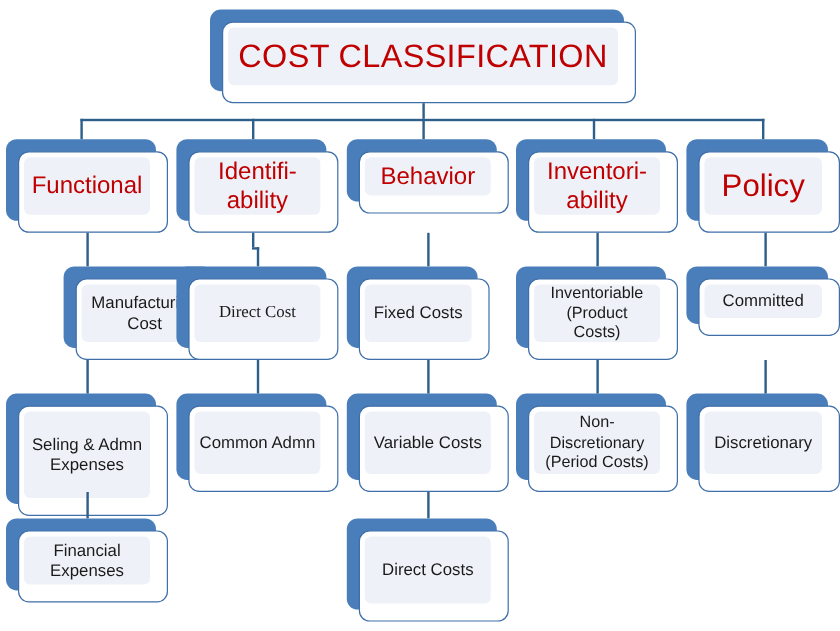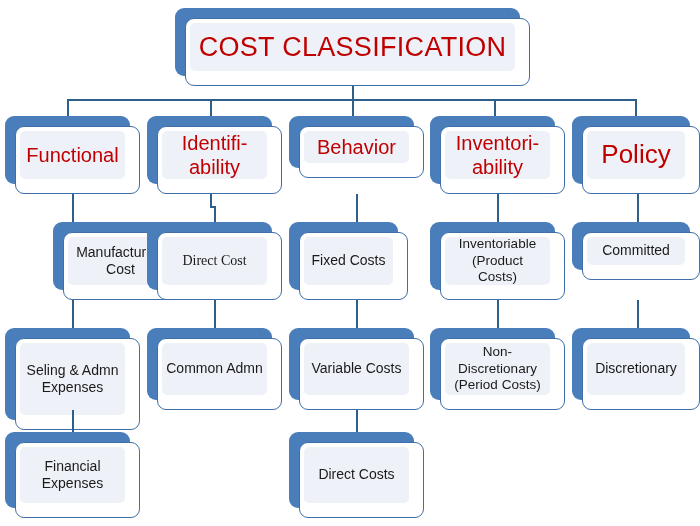--- a/index.html
+++ b/index.html
@@ -147,21 +147,21 @@
     <div class="card">
       <div class="panel">
         <span class="label">Seling &amp; Admn
 Expenses</span>
       </div>
     </div>
   </div>
 
   <div class="conn conn-v" style="left:72px; top:410px; height:22px;"></div>
 
-  <div class="node node-leaf" style="left:5px; top:432px; width:135px; height:86px;">
+  <div class="node node-leaf" style="left:5px; top:432px; width:135px; height:70px;">
     <div class="shadow"></div>
     <div class="card">
       <div class="panel">
         <span class="label">Financial
 Expenses</span>
       </div>
     </div>
   </div>
 
   <div class="node node-h1" style="left:147px; top:116px; width:135px; height:78px;">

